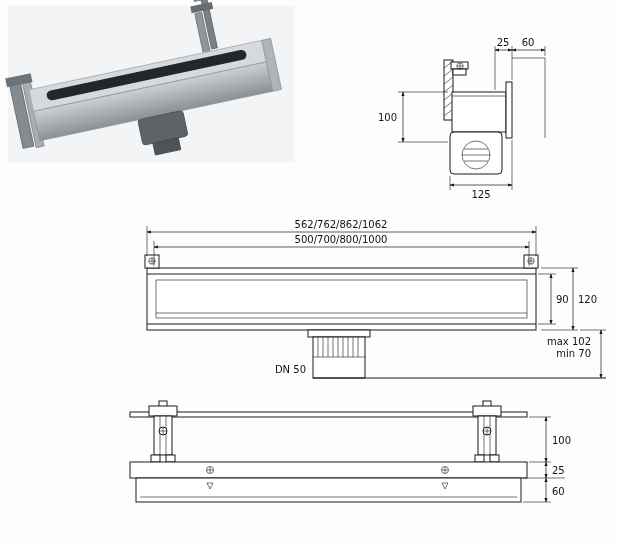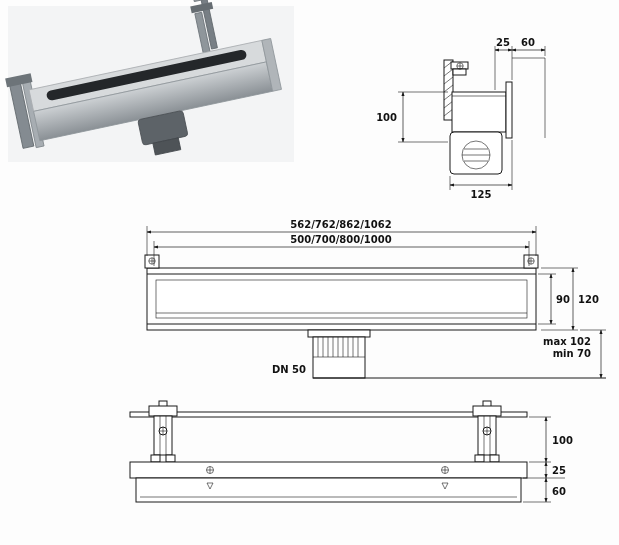--- a/index.html
+++ b/index.html
@@ -3,21 +3,20 @@
 <meta charset="utf-8">
 <style>
   html, body { margin: 0; padding: 0; background: #fdfdfd; }
   #canvas {
     position: relative;
     width: 619px;
     height: 545px;
     background: #fdfdfd;
     overflow: hidden;
     font-family: "DejaVu Sans", sans-serif;
-    font-weight: bold;
   }
   svg { display: block; }
   .ln   { stroke: #1a1a1a; stroke-width: 1;   fill: none; }
   .thin { stroke: #1a1a1a; stroke-width: 0.6; fill: none; }
   .dim  { stroke: #1a1a1a; stroke-width: 0.7; fill: none; }
   .fillw { fill: #ffffff; stroke: #1a1a1a; stroke-width: 1; }
   .thinr { fill: none; stroke: #1a1a1a; stroke-width: 0.6; }
   text.dimtxt {
     font-family: "DejaVu Sans", sans-serif;
     font-size: 10px;

